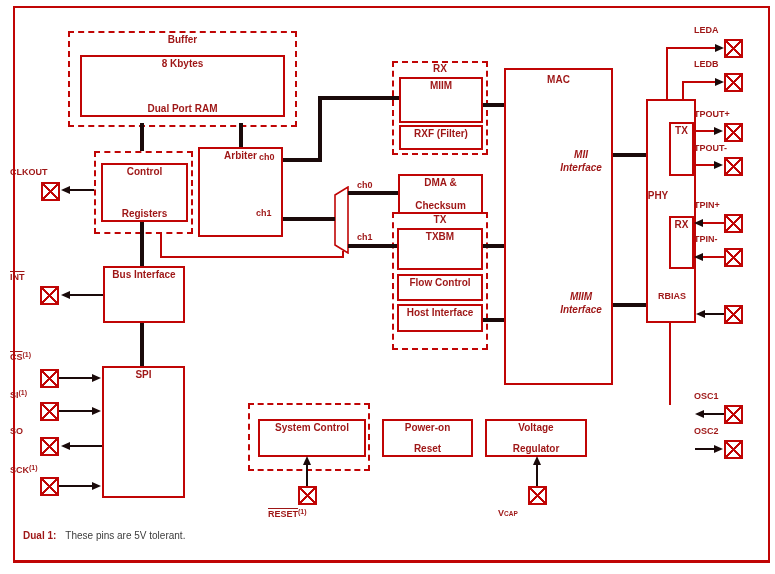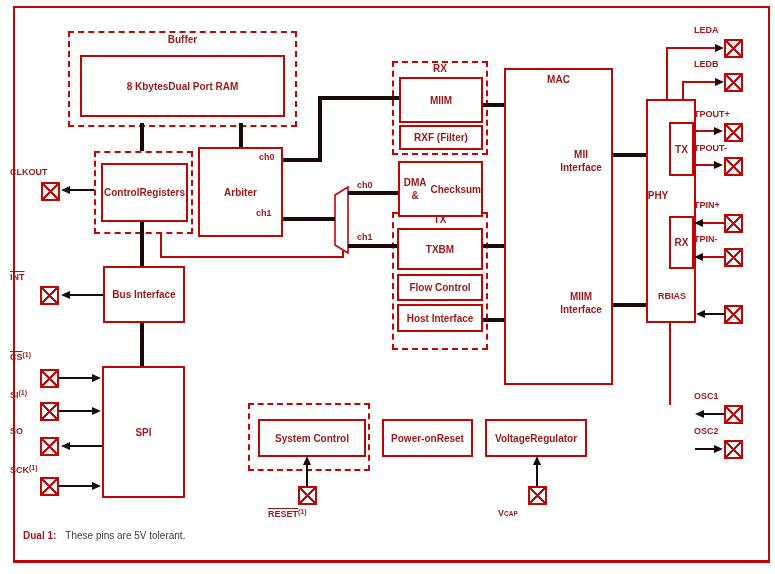--- a/index.html
+++ b/index.html
@@ -8,25 +8,25 @@
     --blk:#1a0a0a;
     --note:#3c3c3c;
   }
   html,body{margin:0;padding:0;background:#fff;}
   .canvas{position:relative;width:775px;height:574px;background:#fff;
     font-family:"Liberation Sans",sans-serif;overflow:hidden;}
   .frame{position:absolute;left:13px;top:6px;width:757px;height:557px;
     border:2px solid var(--red);border-bottom-width:3px;box-sizing:border-box;}
   .dashed{position:absolute;border:2px dashed var(--red);box-sizing:border-box;background:#fff;}
   .box{position:absolute;border:2px solid var(--red);background:#fff;color:var(--text);
-    font-weight:bold;font-size:10px;display:flex;align-items:center;
-    justify-content:center;text-align:center;line-height:1.3;box-sizing:border-box;}
+    font-weight:bold;font-size:10px;display:flex;flex-direction:column;align-items:center;
+    justify-content:space-between;text-align:center;line-height:1.3;box-sizing:border-box;}
   .gtitle{position:absolute;color:var(--text);font-weight:bold;font-size:10px;text-align:center;}
   .stack{position:absolute;display:flex;flex-direction:column;align-items:center;
-    color:var(--text);font-weight:bold;font-size:10px;line-height:1.3;text-align:center;}
+    color:var(--text);font-weight:bold;font-size:10px;line-height:1.3;text-align:center;font-style:italic;}
   .chlabel{position:absolute;color:var(--text);font-weight:bold;font-size:9px;white-space:nowrap;}
   .bh{position:absolute;height:4px;background:var(--blk);}
   .bv{position:absolute;width:4px;background:var(--blk);}
   .wh{position:absolute;height:2px;}
   .wv{position:absolute;width:2px;}
   .r{background:var(--red);}
   .k{background:var(--blk);}
   .ar{position:absolute;width:0;height:0;}
   .ar.right{border-top:4px solid transparent;border-bottom:4px solid transparent;border-left:9px solid var(--blk);}
   .ar.left{border-top:4px solid transparent;border-bottom:4px solid transparent;border-right:9px solid var(--blk);}
@@ -75,21 +75,21 @@
   </div>
   <div class="box" style="left:102px;top:366px;width:83px;height:132px">
     <span>SPI</span>
   </div>
   <div class="box" style="left:399px;top:77px;width:84px;height:46px">
     <span>MIIM</span>
   </div>
   <div class="box" style="left:399px;top:125px;width:84px;height:25px">
     <span>RXF (Filter)</span>
   </div>
-  <div class="box" style="left:398px;top:161px;width:85px;height:56px">
+  <div class="box" style="left:398px;top:174px;width:85px;height:40px">
     <span>DMA &amp;</span>
     <span>Checksum</span>
   </div>
   <div class="box" style="left:397px;top:228px;width:86px;height:42px">
     <span>TXBM</span>
   </div>
   <div class="box" style="left:397px;top:274px;width:86px;height:27px">
     <span>Flow Control</span>
   </div>
   <div class="box" style="left:397px;top:304px;width:86px;height:28px">

